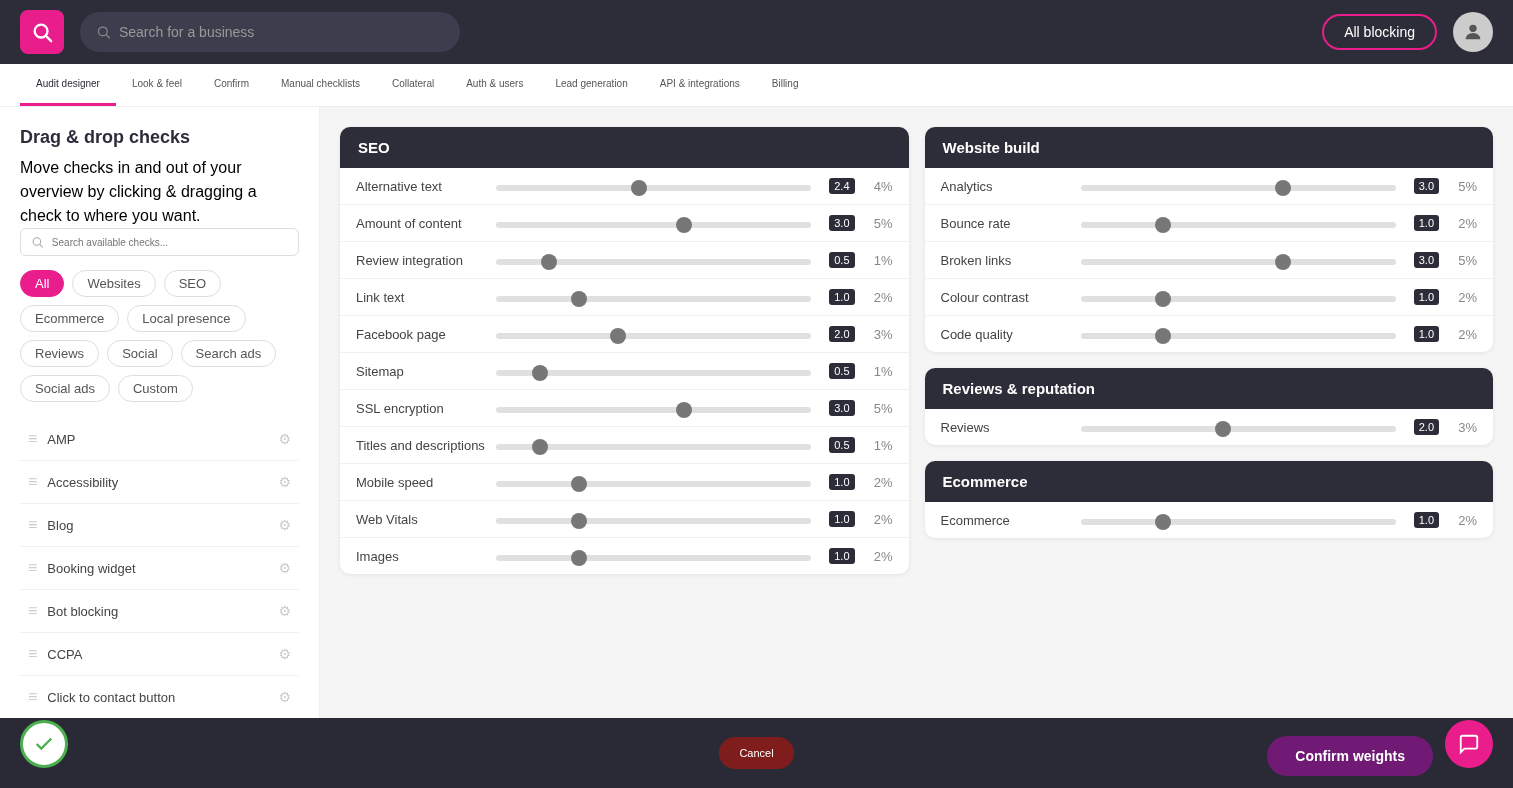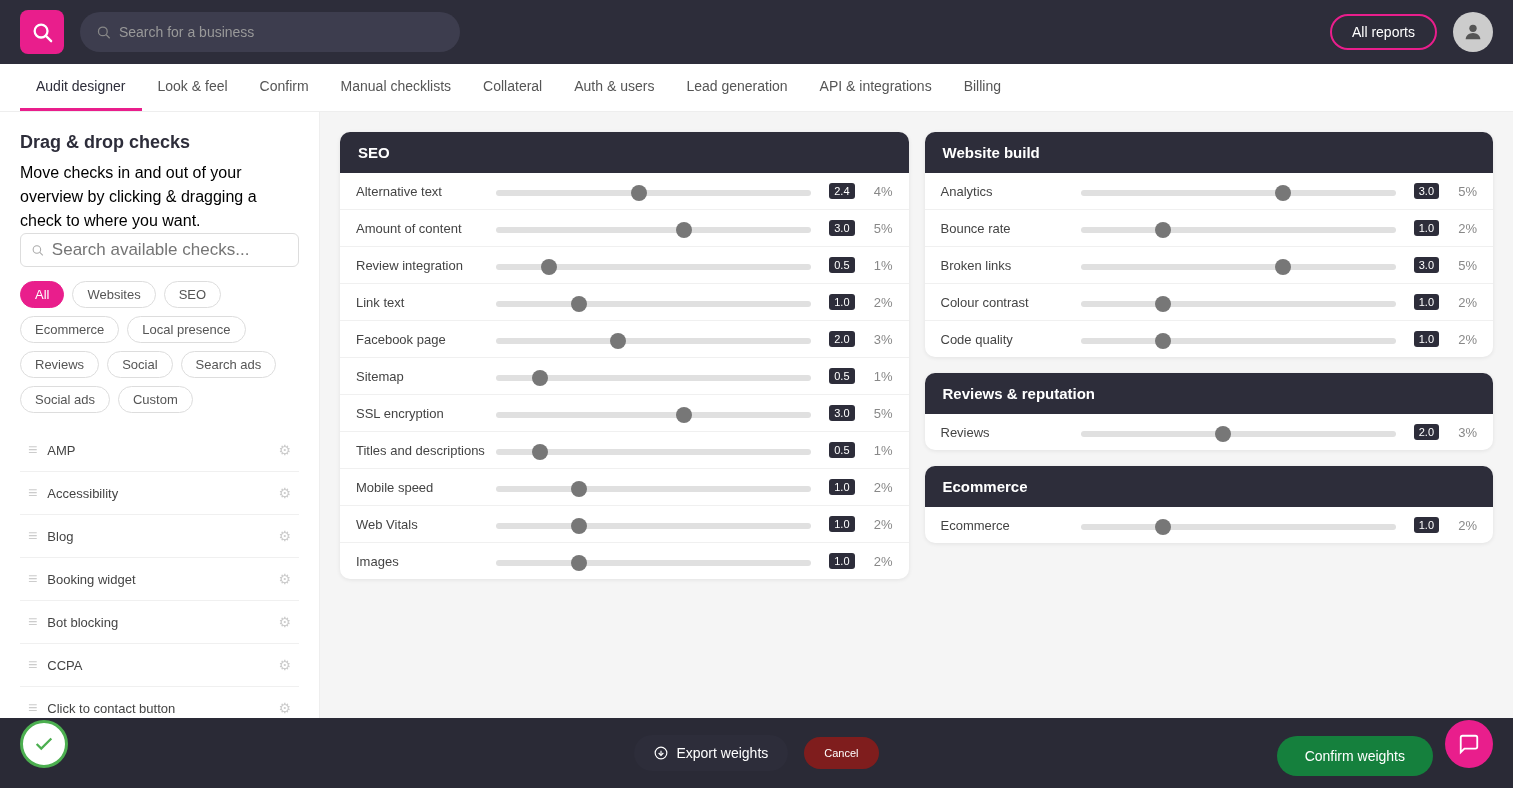--- a/index.html
+++ b/index.html
@@ -11,21 +11,21 @@
     .logo-box svg { color: white; }
     .search-bar { flex: 0 0 380px; background: #3d3d4e; border-radius: 24px; display: flex; align-items: center; padding: 0 16px; height: 40px; gap: 8px; }
     .search-bar input { background: none; border: none; outline: none; color: #ccc; font-size: 14px; width: 100%; }
     .search-bar input::placeholder { color: #999; }
     .header-right { margin-left: auto; display: flex; align-items: center; gap: 16px; }
     .all-reports-btn { border: 2px solid #e91e8c; background: transparent; color: white; padding: 8px 20px; border-radius: 24px; font-size: 14px; cursor: pointer; }
     .avatar { width: 40px; height: 40px; border-radius: 50%; background: #ccc; display: flex; align-items: center; justify-content: center; }
 
     
     .nav { background: white; display: flex; padding: 0 20px; border-bottom: 1px solid #eee; }
-    .nav-item { padding: 14px 16px; font-size: 14px; color: #555; cursor: pointer; border-bottom: 3px solid transparent; white-space: nowrap; }
+    .nav-item { padding: 14px 16px; font-size: 10px; color: #555; cursor: pointer; border-bottom: 3px solid transparent; white-space: nowrap; }
     .nav-item.active { color: #2d2d3a; border-bottom: 3px solid #e91e8c; font-weight: 500; }
 
     
     .main { display: flex; height: calc(100vh - 120px); overflow: hidden; }
 
     
     .left-panel { width: 320px; flex-shrink: 0; background: white; padding: 20px; overflow-y: auto; border-right: 1px solid #eee; }
     .drag-title { font-size: 18px; font-weight: 700; color: #2d2d3a; margin-bottom: 8px; }
     .drag-desc { font-size: 16px; color: #000000; line-height: 1.5; margin-bottom: 0; }
     .search-checks { display: flex; align-items: center; gap: 8px; border: 1px solid #ddd; border-radius: 6px; padding: 6px 10px; margin-bottom: 14px; }
@@ -50,21 +50,21 @@
     .section-header { background: #2d2d3a; color: white; padding: 12px 18px; font-size: 15px; font-weight: 600; }
 
     .metric-row { display: flex; align-items: center; padding: 10px 16px; border-bottom: 1px solid #f0f0f0; gap: 10px; }
     .metric-row:last-child { border-bottom: none; }
     .metric-label { width: 130px; font-size: 13px; color: #444; flex-shrink: 0; }
     .metric-badge { background: #2d2d3a; color: white; font-size: 11px; padding: 2px 5px; border-radius: 3px; margin-left: 8px; min-width: 24px; text-align: center; }
     .metric-pct { font-size: 13px; color: #888; min-width: 28px; text-align: right; }
 
     .export-btn { background: #2d2d3a; color: white; border: none; padding: 10px 20px; border-radius: 24px; font-size: 14px; cursor: pointer; display: flex; align-items: center; gap: 8px; }
     .cancel-btn { background: #7f1d1d; color: white; border: none; padding: 10px 20px; border-radius: 24px; font-size: 11px; cursor: pointer; }
-    .confirm-btn { background: #15803d; color: white; border: none; padding: 12px 28px; border-radius: 28px; font-size: 14px; font-weight: 400; cursor: pointer; }
+    .confirm-btn { background: #701a75; color: white; border: none; padding: 12px 28px; border-radius: 28px; font-size: 14px; font-weight: 700; cursor: pointer; }
 
     .bottom-toolbar { position: fixed; bottom: 0; left: 0; right: 0; height: 70px; background: #2a2a36; display: flex; align-items: center; justify-content: center; gap: 16px; z-index: 100; }
 
     .check-icon-circle { position: fixed; bottom: 20px; left: 20px; width: 48px; height: 48px; border-radius: 50%; border: 3px solid #4caf50; display: flex; align-items: center; justify-content: center; background: white; z-index: 101; }
     .chat-icon-circle { position: fixed; bottom: 20px; right: 20px; width: 48px; height: 48px; border-radius: 50%; background: #e91e8c; display: flex; align-items: center; justify-content: center; z-index: 101; }
 
     input[type=range] { -webkit-appearance: none; width: 100%; height: 6px; border-radius: 3px; background: #e0e0e0; outline: none; cursor: pointer; }
     input[type=range]::-webkit-slider-thumb { -webkit-appearance: none; width: 16px; height: 16px; border-radius: 50%; background: #777; cursor: pointer; }
   </style>
 </head>
@@ -78,21 +78,21 @@
     </svg>
   </div>
   <div class="search-bar">
     <svg width="16" height="16" viewBox="0 0 24 24" fill="none" stroke="#888" stroke-width="2">
       <circle cx="11" cy="11" r="7"></circle>
         <line x1="16.5" y1="16.5" x2="22" y2="22"></line>
     </svg>
     <input type="text" placeholder="Search for a business" style="">
   </div>
   <div class="header-right">
-    <button class="all-reports-btn">All reports</button>
+    <button class="all-reports-btn">All blocking</button>
     <div class="avatar">
       <svg width="22" height="22" viewBox="0 0 24 24" fill="#555">
         <circle cx="12" cy="8" r="4"></circle>
           <path d="M4 20c0-4 3.6-7 8-7s8 3 8 7"></path>
       </svg>
     </div>
   </div>
 </div>
 
 <div class="nav">
@@ -110,21 +110,21 @@
 <div class="main">
 
   <div class="left-panel">
     <div class="drag-title">Drag &amp; drop checks</div>
     <div class="drag-desc">Move checks in and out of your overview by clicking &amp; dragging a check to where you want.</div>
     <div class="search-checks">
       <svg width="14" height="14" viewBox="0 0 24 24" fill="none" stroke="#aaa" stroke-width="2">
         <circle cx="11" cy="11" r="7"></circle>
           <line x1="16.5" y1="16.5" x2="22" y2="22"></line>
       </svg>
-      <input type="text" style="border: none; outline: none; font-size: 17px; color: rgb(136, 136, 136); width: 100%;" placeholder="Search available checks...">
+      <input type="text" style="border: none; outline: none; font-size: 10px; color: rgb(136, 136, 136); width: 100%;" placeholder="Search available checks...">
     </div>
     <div class="filter-tags">
       <span class="tag active">All</span>
       <span class="tag">Websites</span>
       <span class="tag">SEO</span>
       <span class="tag">Ecommerce</span>
       <span class="tag">Local presence</span>
       <span class="tag">Reviews</span>
       <span class="tag">Social</span>
       <span class="tag">Search ads</span>
@@ -323,28 +323,20 @@
               <span class="metric-badge">1.0</span>
               <span class="metric-pct">2%</span>
             </div>
           </div>
       </div>
     </div>
   </div>
 </div>
 
 <div class="bottom-toolbar">
-  <button class="export-btn">
-    <svg width="14" height="14" viewBox="0 0 24 24" fill="none" stroke="white" stroke-width="2">
-      <circle cx="12" cy="12" r="10"></circle>
-        <line x1="12" y1="8" x2="12" y2="16"></line>
-        <polyline points="8 12 12 16 16 12"></polyline>
-    </svg>
-    <span>Export weights</span>
-  </button>
   <button class="cancel-btn">Cancel</button>
   <button class="confirm-btn" style="position:fixed;bottom:12px;right:80px;">Confirm weights</button>
 </div>
 
 <div class="check-icon-circle">
   <svg width="22" height="22" viewBox="0 0 24 24" fill="none" stroke="#4caf50" stroke-width="2.5">
     <polyline points="20 6 9 17 4 12"></polyline>
   </svg>
 </div>
 

